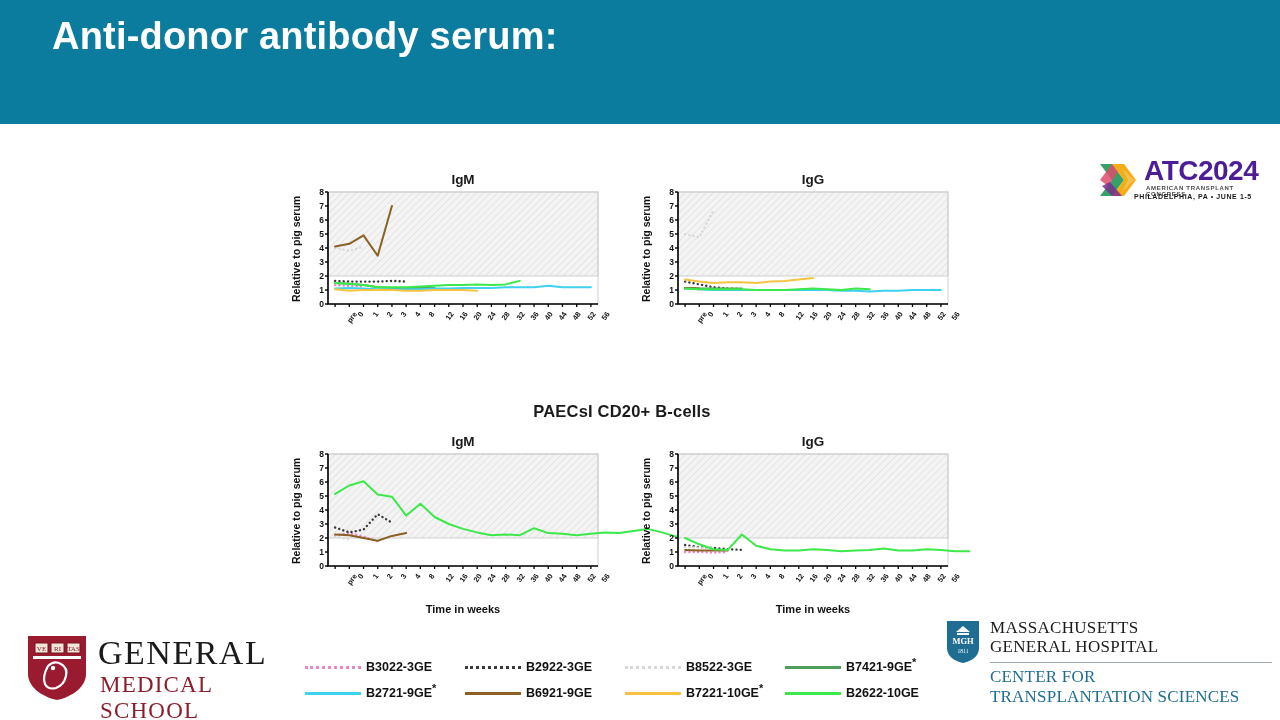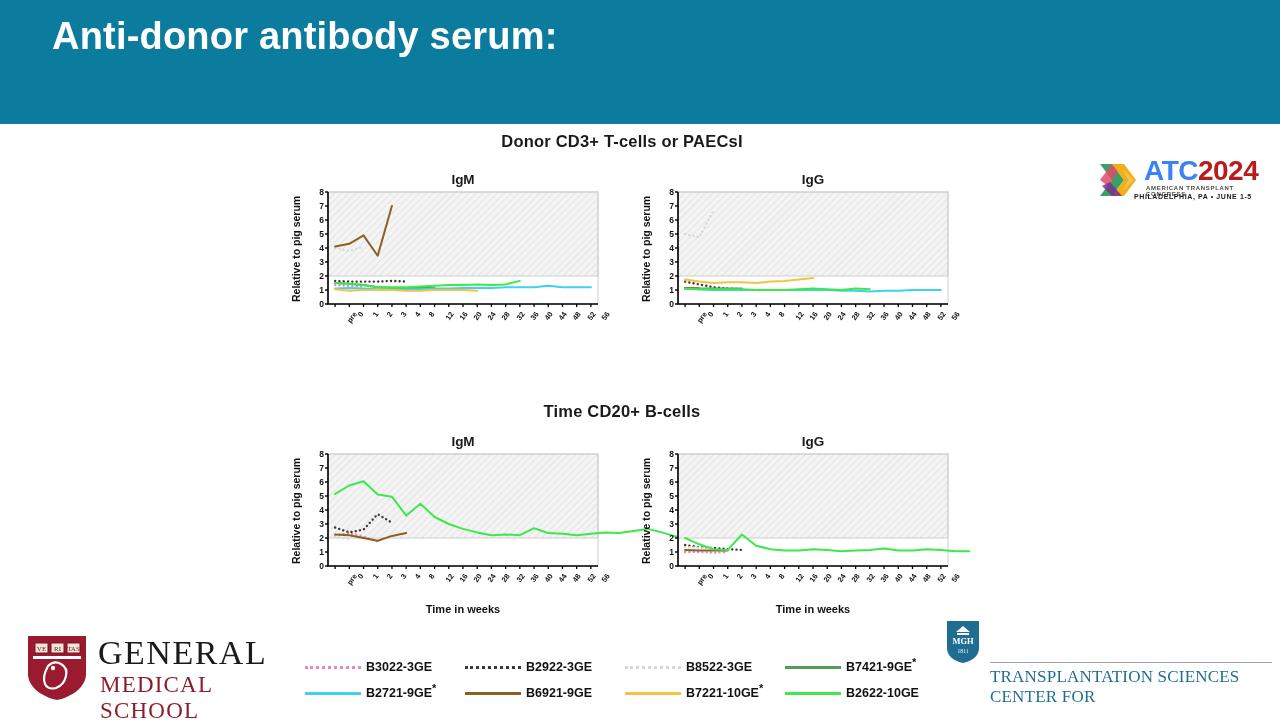--- a/index.html
+++ b/index.html
@@ -109,21 +109,20 @@
 </style>
 </head>
 <body>
 
 <div id="header-banner">
   <div id="slide-title">Anti-donor antibody serum:</div>
 </div>
 
 <div id="figure">
 
-  <div class="group-title" style="position:absolute;left:0;top:4px;width:680px;">Donor CD3+ T-cells or PAECsI</div>
 
   <div class="panel" style="left:0px;top:44px;width:330px;height:160px;">
       <div class="panel-title" style="position: absolute; left: 46px; top: 0px; width: 270px;">IgM</div>
       <div class="ylabel" style="left: 8px; top: 130px;">Relative to pig serum</div>
       <div class="ytick" style="right: 288px; top: 132px;">0</div>
       <div class="ytick" style="right: 288px; top: 118px;">1</div>
       <div class="ytick" style="right: 288px; top: 104px;">2</div>
       <div class="ytick" style="right: 288px; top: 90px;">3</div>
       <div class="ytick" style="right: 288px; top: 76px;">4</div>
       <div class="ytick" style="right: 288px; top: 62px;">5</div>
@@ -270,21 +269,21 @@
         <polyline points="7.1,89.6 21.3,92.4 35.5,95.2 49.7,96.6 63.9,97.3" fill="none" stroke="#3a3a3a" stroke-width="2.4" stroke-linejoin="round" stroke-linecap="round" stroke-dasharray="0.1 4.2"></polyline>
         <polyline points="7.1,42.0 21.3,45.5 35.5,18.2" fill="none" stroke="#d8d8d8" stroke-width="2.4" stroke-linejoin="round" stroke-linecap="round" stroke-dasharray="0.1 4.2"></polyline>
         <polyline points="7.1,95.9 21.3,96.6 35.5,96.6 49.7,96.6 63.9,96.6" fill="none" stroke="#4f9e5a" stroke-width="2" stroke-linejoin="round" stroke-linecap="round"></polyline>
         <polyline points="7.1,96.6 21.3,97.3 35.5,98.0 49.7,98.0 63.9,98.0 78.2,98.0 92.4,98.0 106.6,98.0 120.8,98.0 135.0,98.0 149.2,98.0 163.4,98.7 177.6,98.7 191.8,99.4 206.1,98.7 220.3,98.7 234.5,98.0 248.7,98.0 262.9,98.0" fill="none" stroke="#3fd2f0" stroke-width="2" stroke-linejoin="round" stroke-linecap="round"></polyline>
         <polyline points="7.1,95.9 21.3,96.6" fill="none" stroke="#8a6123" stroke-width="2" stroke-linejoin="round" stroke-linecap="round"></polyline>
         <polyline points="7.1,87.5 21.3,89.6 35.5,91.0 49.7,90.3 63.9,90.3 78.2,91.0 92.4,89.6 106.6,88.9 120.8,87.5 135.0,86.1" fill="none" stroke="#f5c242" stroke-width="2" stroke-linejoin="round" stroke-linecap="round"></polyline>
         <polyline points="7.1,96.6 21.3,97.3 35.5,97.3 49.7,97.3 63.9,97.3 78.2,98.0 92.4,98.0 106.6,98.0 120.8,97.3 135.0,96.6 149.2,97.3 163.4,98.0 177.6,96.6 191.8,97.3" fill="none" stroke="#3ce84a" stroke-width="2" stroke-linejoin="round" stroke-linecap="round"></polyline>
       </svg>
     </div>
 
-  <div class="group-title" style="position:absolute;left:0;top:274px;width:680px;">Time CD20+ B-cells</div>
+  <div class="group-title" style="position:absolute;left:0;top:274px;width:680px;">PAECsI CD20+ B-cells</div>
 
   <div class="panel" style="left:0px;top:306px;width:330px;height:190px;">
       <div class="panel-title" style="position: absolute; left: 46px; top: 0px; width: 270px;">IgM</div>
       <div class="ylabel" style="left: 8px; top: 130px;">Relative to pig serum</div>
       <div class="ytick" style="right: 288px; top: 132px;">0</div>
       <div class="ytick" style="right: 288px; top: 118px;">1</div>
       <div class="ytick" style="right: 288px; top: 104px;">2</div>
       <div class="ytick" style="right: 288px; top: 90px;">3</div>
       <div class="ytick" style="right: 288px; top: 76px;">4</div>
       <div class="ytick" style="right: 288px; top: 62px;">5</div>
@@ -488,31 +487,35 @@
 </div>
 
 <div id="mgh-logo">
   <svg id="mgh-shield" viewBox="0 0 34 44">
     <path d="M1 1 H33 V28 C33 38 22 42 17 43 C12 42 1 38 1 28 Z" fill="#1f6d92"></path>
     <path d="M17 6 L24 12 H10 Z" fill="#ffffff"></path>
     <rect x="11" y="13" width="12" height="2" fill="#ffffff"></rect>
     <text x="17" y="24" font-size="8.5" text-anchor="middle" fill="#ffffff" font-family="Liberation Serif, serif" font-weight="bold">MGH</text>
     <text x="17" y="33" font-size="5.5" text-anchor="middle" fill="#ffffff" font-family="Liberation Serif, serif">1811</text>
   </svg>
+  <div id="mgh-name">
+    <div>MASSACHUSETTS</div>
+    <div>GENERAL HOSPITAL</div>
+  </div>
   <div id="mgh-rule"></div>
   <div id="mgh-center">
+    <div>CENTER FOR</div>
     <div>TRANSPLANTATION SCIENCES</div>
-    <div>CENTER FOR</div>
   </div>
 </div>
 
 <div id="atc-logo">
   <svg style="position:absolute;left:0;top:2px;width:42px;height:40px;" viewBox="0 0 42 40">
     <path d="M2 4 L14 4 L26 20 L14 36 L2 36 L14 20 Z" fill="#38a169"></path>
     <path d="M14 4 L26 4 L38 20 L26 36 L14 36 L26 20 Z" fill="#f0a500" opacity=".9"></path>
     <path d="M2 20 L14 4 L20 12 L10 26 Z" fill="#e14b6a" opacity=".85"></path>
     <path d="M4 26 L14 36 L24 36 L12 22 Z" fill="#7b2d8e" opacity=".85"></path>
     <path d="M24 8 L36 20 L24 32 L30 20 Z" fill="#f2c14e"></path>
   </svg>
-  <div id="atc-main"><span style="color:#3b82f6">ATC</span><span style="color:#b91c1c">2024</span></div>
+  <div id="atc-main"><span style="color:#4c1d95">ATC</span><span style="color:#4c1d95">2024</span></div>
   <div id="atc-sub1">AMERICAN TRANSPLANT CONGRESS</div>
   <div id="atc-sub2">PHILADELPHIA, PA  •  JUNE 1-5</div>
 </div>
 
 </body></html>

